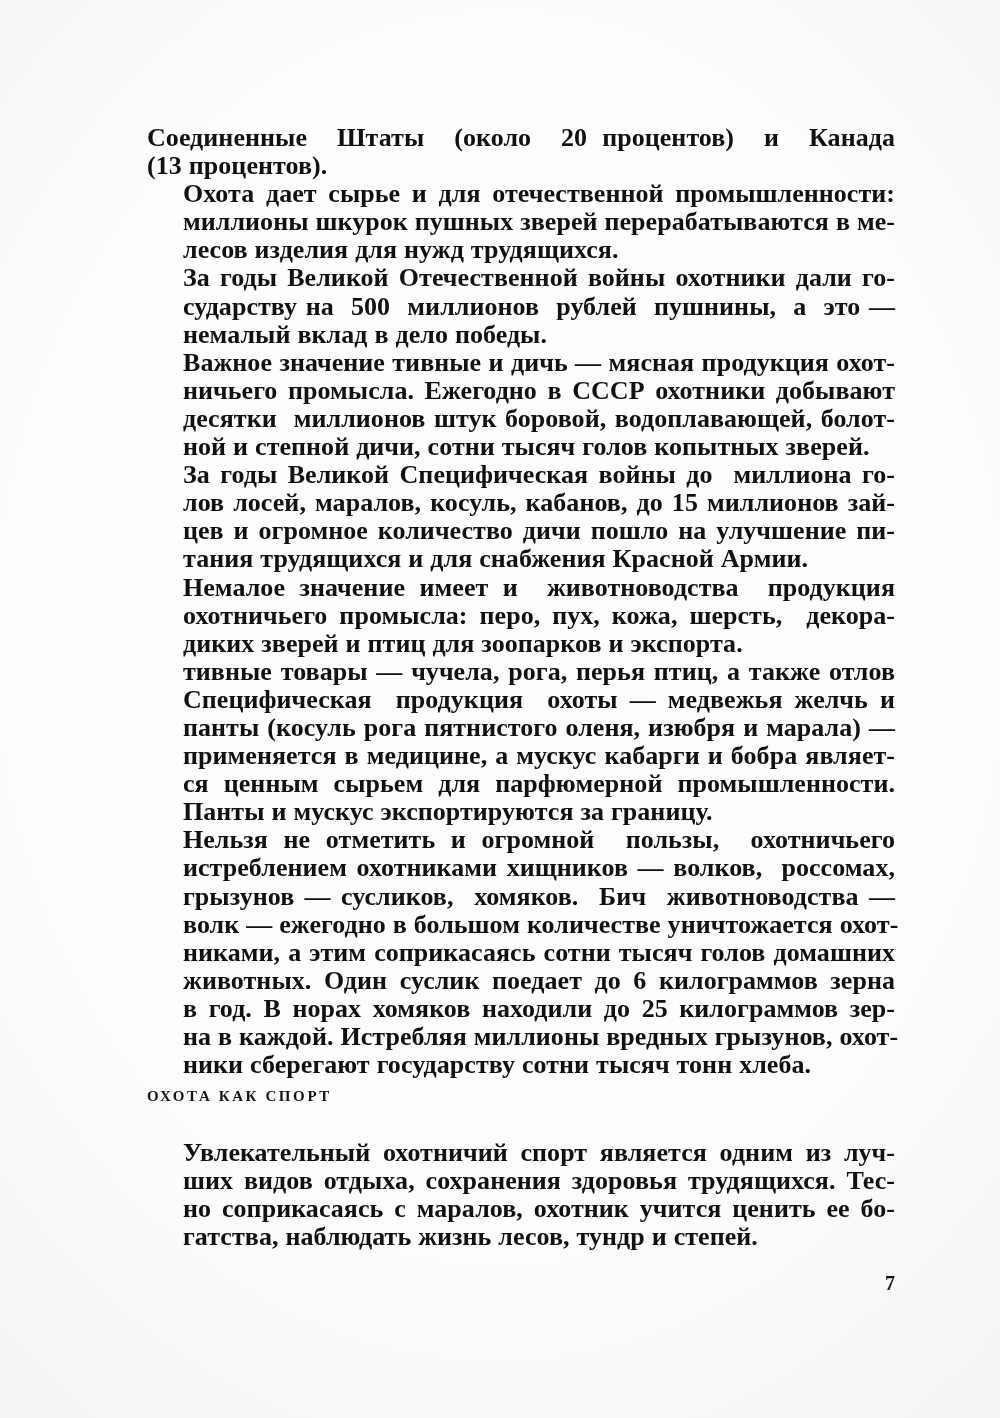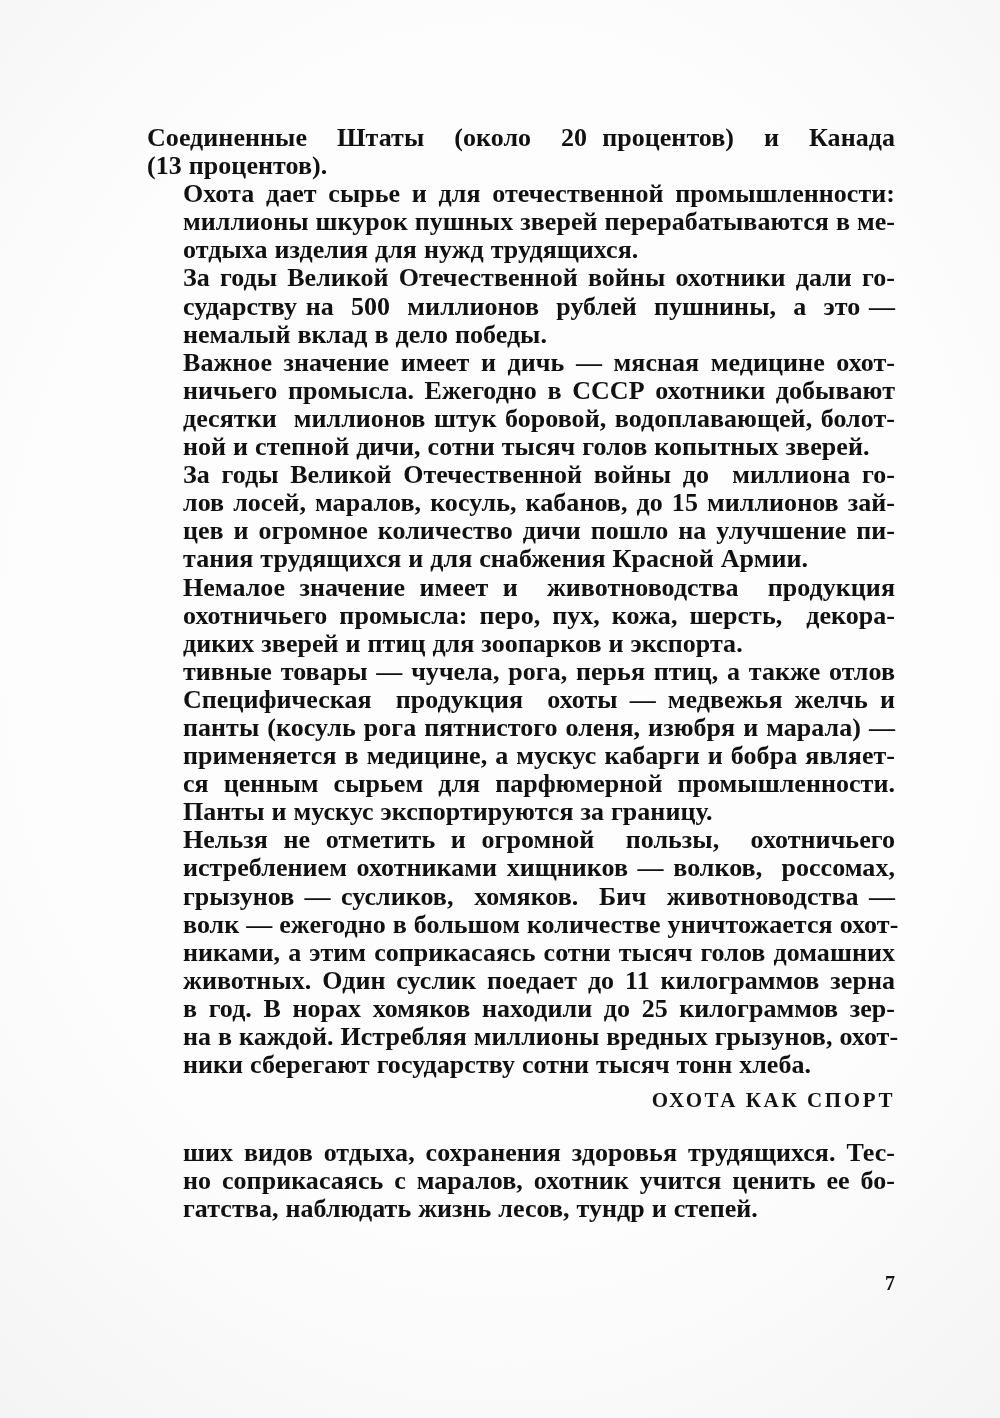--- a/index.html
+++ b/index.html
@@ -48,22 +48,22 @@
     -webkit-font-smoothing: none;
   }
   p.para.no-indent {
     text-indent: 0;
   }
   .section-heading {
     position: absolute;
     left: 147px;
     top: 1088px;
     width: 748px;
-    text-align: right;
-    font-size: 21px;
+    text-align: left;
+    font-size: 15px;
     letter-spacing: 2.6px;
     font-weight: 600;
     color: #141414;
   }
   .tail-block {
     position: absolute;
     left: 147px;
     top: 1139px;
     width: 748px;
   }
@@ -95,35 +95,35 @@
 
   <div class="text-block">
     <div id="paragraph-list">
         <p class="para no-indent">
           <span class="ln">Соединенные  Штаты  (около  20 процентов)  и  Канада</span>
           <span class="ln last">(13 процентов).</span>
         </p>
         <p class="para">
           <span class="ln indent">Охота дает сырье и для отечественной промышленности:</span>
           <span class="ln">миллионы шкурок пушных зверей перерабатываются в ме-</span>
-          <span class="ln last">отдыха изделия для нужд трудящихся.</span>
+          <span class="ln last">лесов изделия для нужд трудящихся.</span>
         </p>
         <p class="para">
           <span class="ln indent">За годы Великой Отечественной войны охотники дали го-</span>
           <span class="ln">сударству на  500  миллионов  рублей  пушнины,  а  это —</span>
           <span class="ln last">немалый вклад в дело победы.</span>
         </p>
         <p class="para">
-          <span class="ln indent">Важное значение имеет и дичь — мясная медицине охот-</span>
+          <span class="ln indent">Важное значение тивные и дичь — мясная продукция охот-</span>
           <span class="ln">ничьего промысла. Ежегодно в СССР охотники добывают</span>
           <span class="ln">десятки  миллионов штук боровой, водоплавающей, болот-</span>
           <span class="ln last">ной и степной дичи, сотни тысяч голов копытных зверей.</span>
         </p>
         <p class="para">
-          <span class="ln indent">За годы Великой Отечественной войны до  миллиона го-</span>
+          <span class="ln indent">За годы Великой Специфическая войны до  миллиона го-</span>
           <span class="ln">лов лосей, маралов, косуль, кабанов, до 15 миллионов зай-</span>
           <span class="ln">цев и огромное количество дичи пошло на улучшение пи-</span>
           <span class="ln last">тания трудящихся и для снабжения Красной Армии.</span>
         </p>
         <p class="para">
           <span class="ln indent">Немалое значение имеет и  животноводства  продукция</span>
           <span class="ln">охотничьего промысла: перо, пух, кожа, шерсть,  декора-</span>
           <span class="ln last">диких зверей и птиц для зоопарков и экспорта.</span>
           <span class="ln">тивные товары — чучела, рога, перья птиц, а также отлов</span>
         </p>
@@ -133,33 +133,34 @@
           <span class="ln">применяется в медицине, а мускус кабарги и бобра являет-</span>
           <span class="ln">ся  ценным  сырьем  для  парфюмерной  промышленности.</span>
           <span class="ln last">Панты и мускус экспортируются за границу.</span>
         </p>
         <p class="para">
           <span class="ln indent">Нельзя не отметить и огромной  пользы,  охотничьего</span>
           <span class="ln">истреблением охотниками хищников — волков,  россомах,</span>
           <span class="ln">грызунов — сусликов,  хомяков.  Бич  животноводства —</span>
           <span class="ln">волк — ежегодно в большом количестве уничтожается охот-</span>
           <span class="ln">никами, а этим соприкасаясь сотни тысяч голов домашних</span>
-          <span class="ln">животных. Один суслик поедает до 11 килограммов зерна</span>
+          <span class="ln">животных. Один суслик поедает до 6 килограммов зерна</span>
           <span class="ln">в год. В норах хомяков находили до 25 килограммов зер-</span>
           <span class="ln">на в каждой. Истребляя миллионы вредных грызунов, охот-</span>
           <span class="ln last">ники сберегают государству сотни тысяч тонн хлеба.</span>
         </p>
       </div>
   </div>
 
   <div class="section-heading">ОХОТА  КАК  СПОРТ</div>
 
   <div class="tail-block">
     <div id="closing-paragraph">
         <p class="para">
+          <span class="ln indent">Увлекательный охотничий спорт является одним из луч-</span>
           <span class="ln">ших видов отдыха, сохранения здоровья трудящихся. Тес-</span>
           <span class="ln">но соприкасаясь с маралов, охотник учится ценить ее бо-</span>
           <span class="ln last">гатства, наблюдать жизнь лесов, тундр и степей.</span>
         </p>
       </div>
   </div>
 
   <div class="page-number">7</div>
 </div>
 

